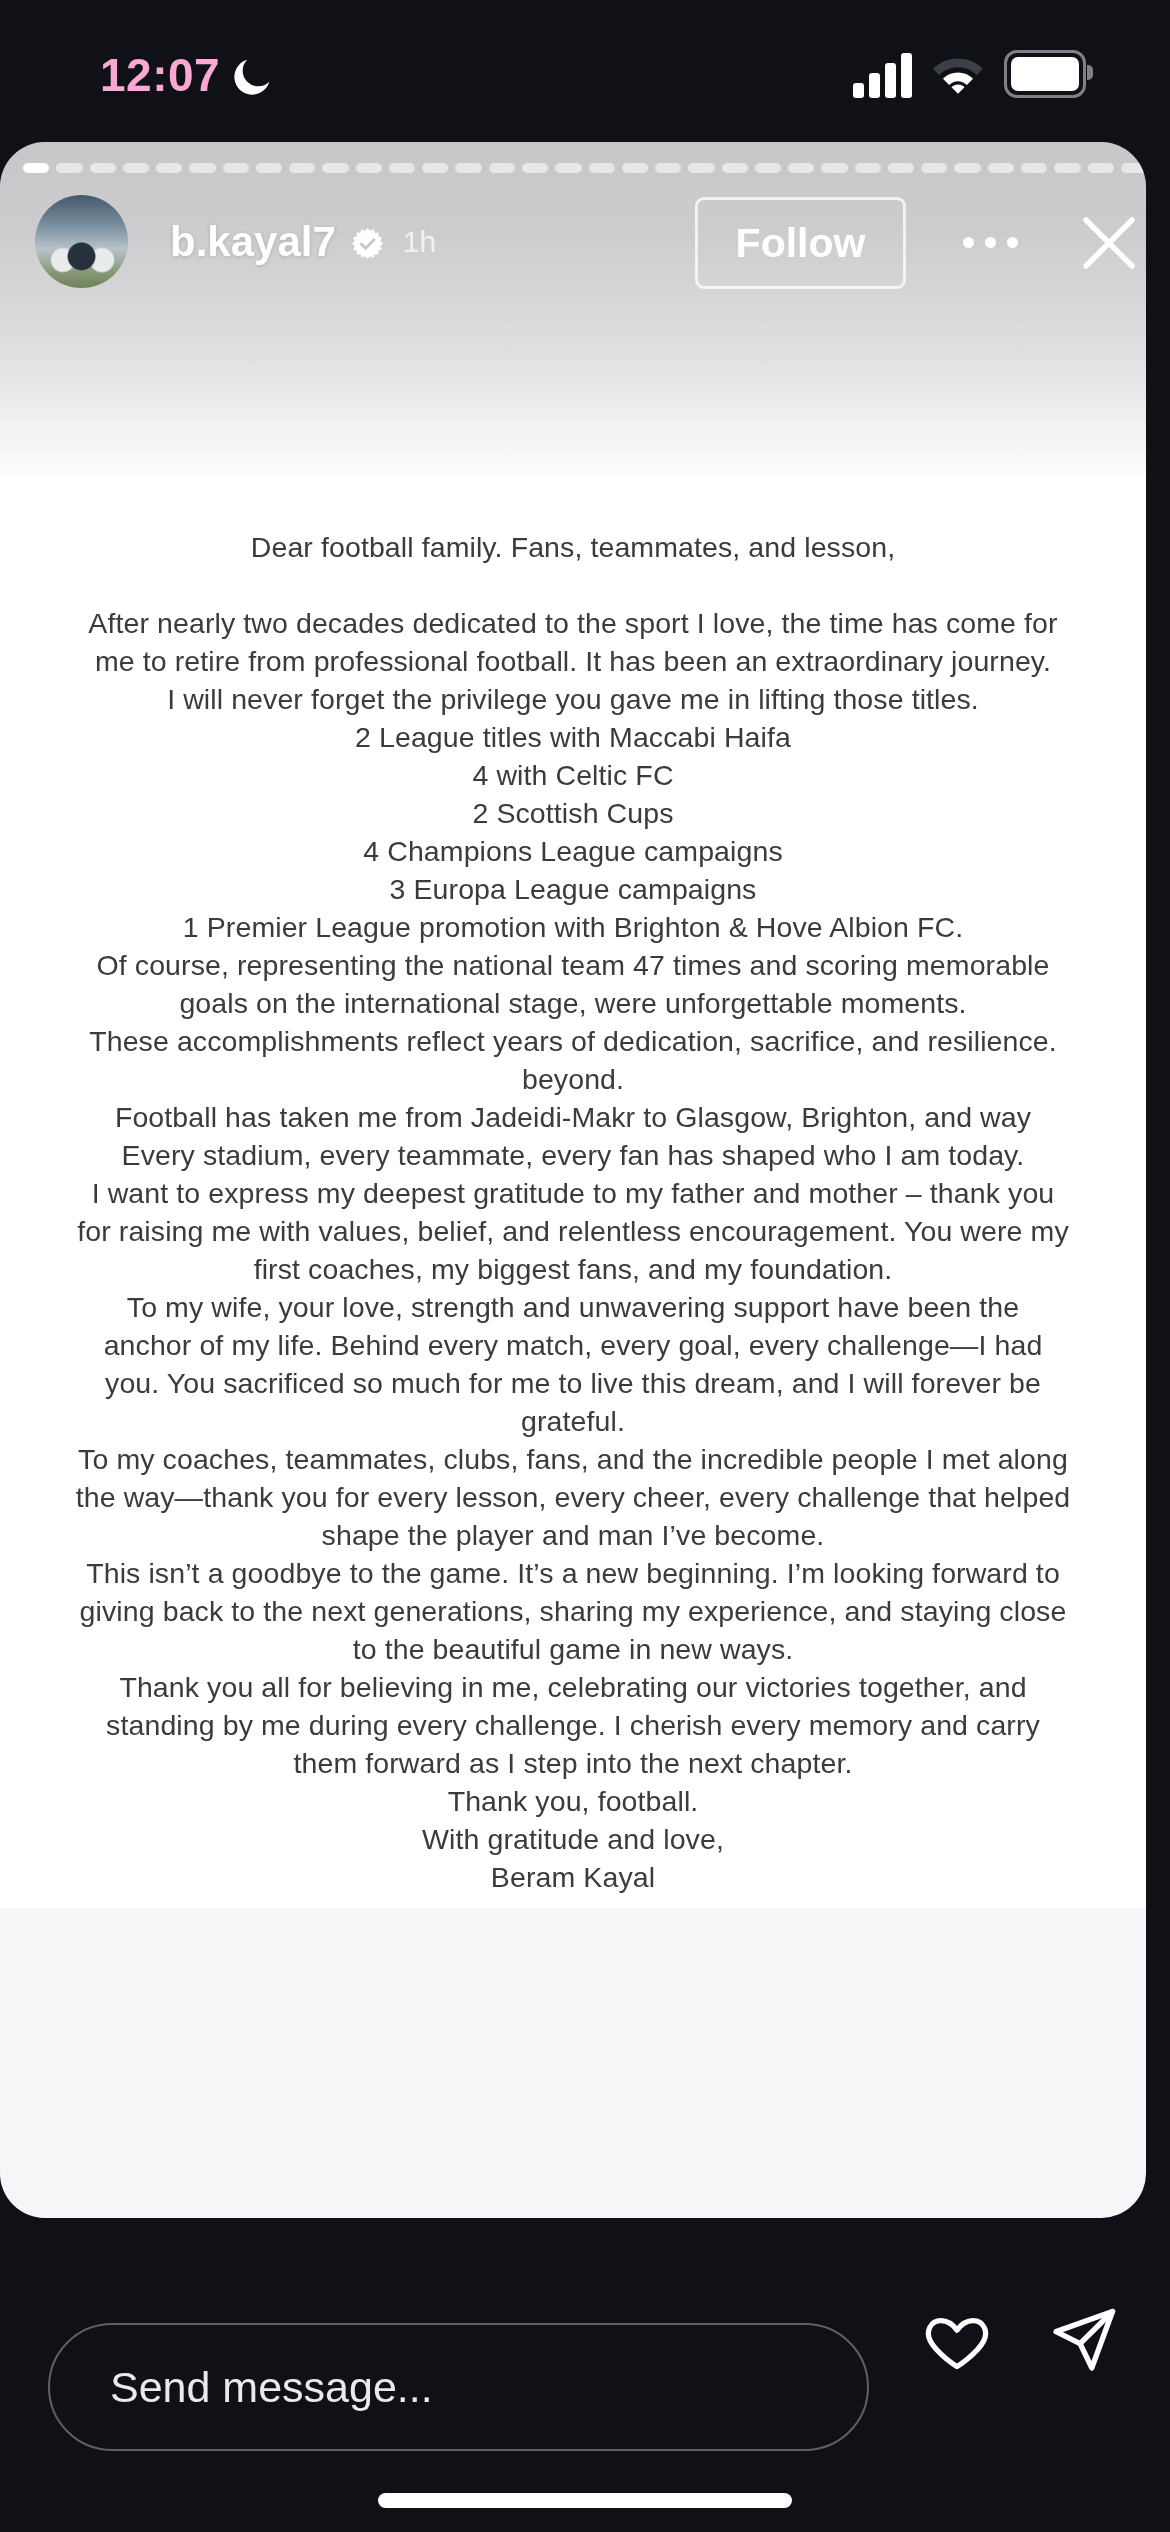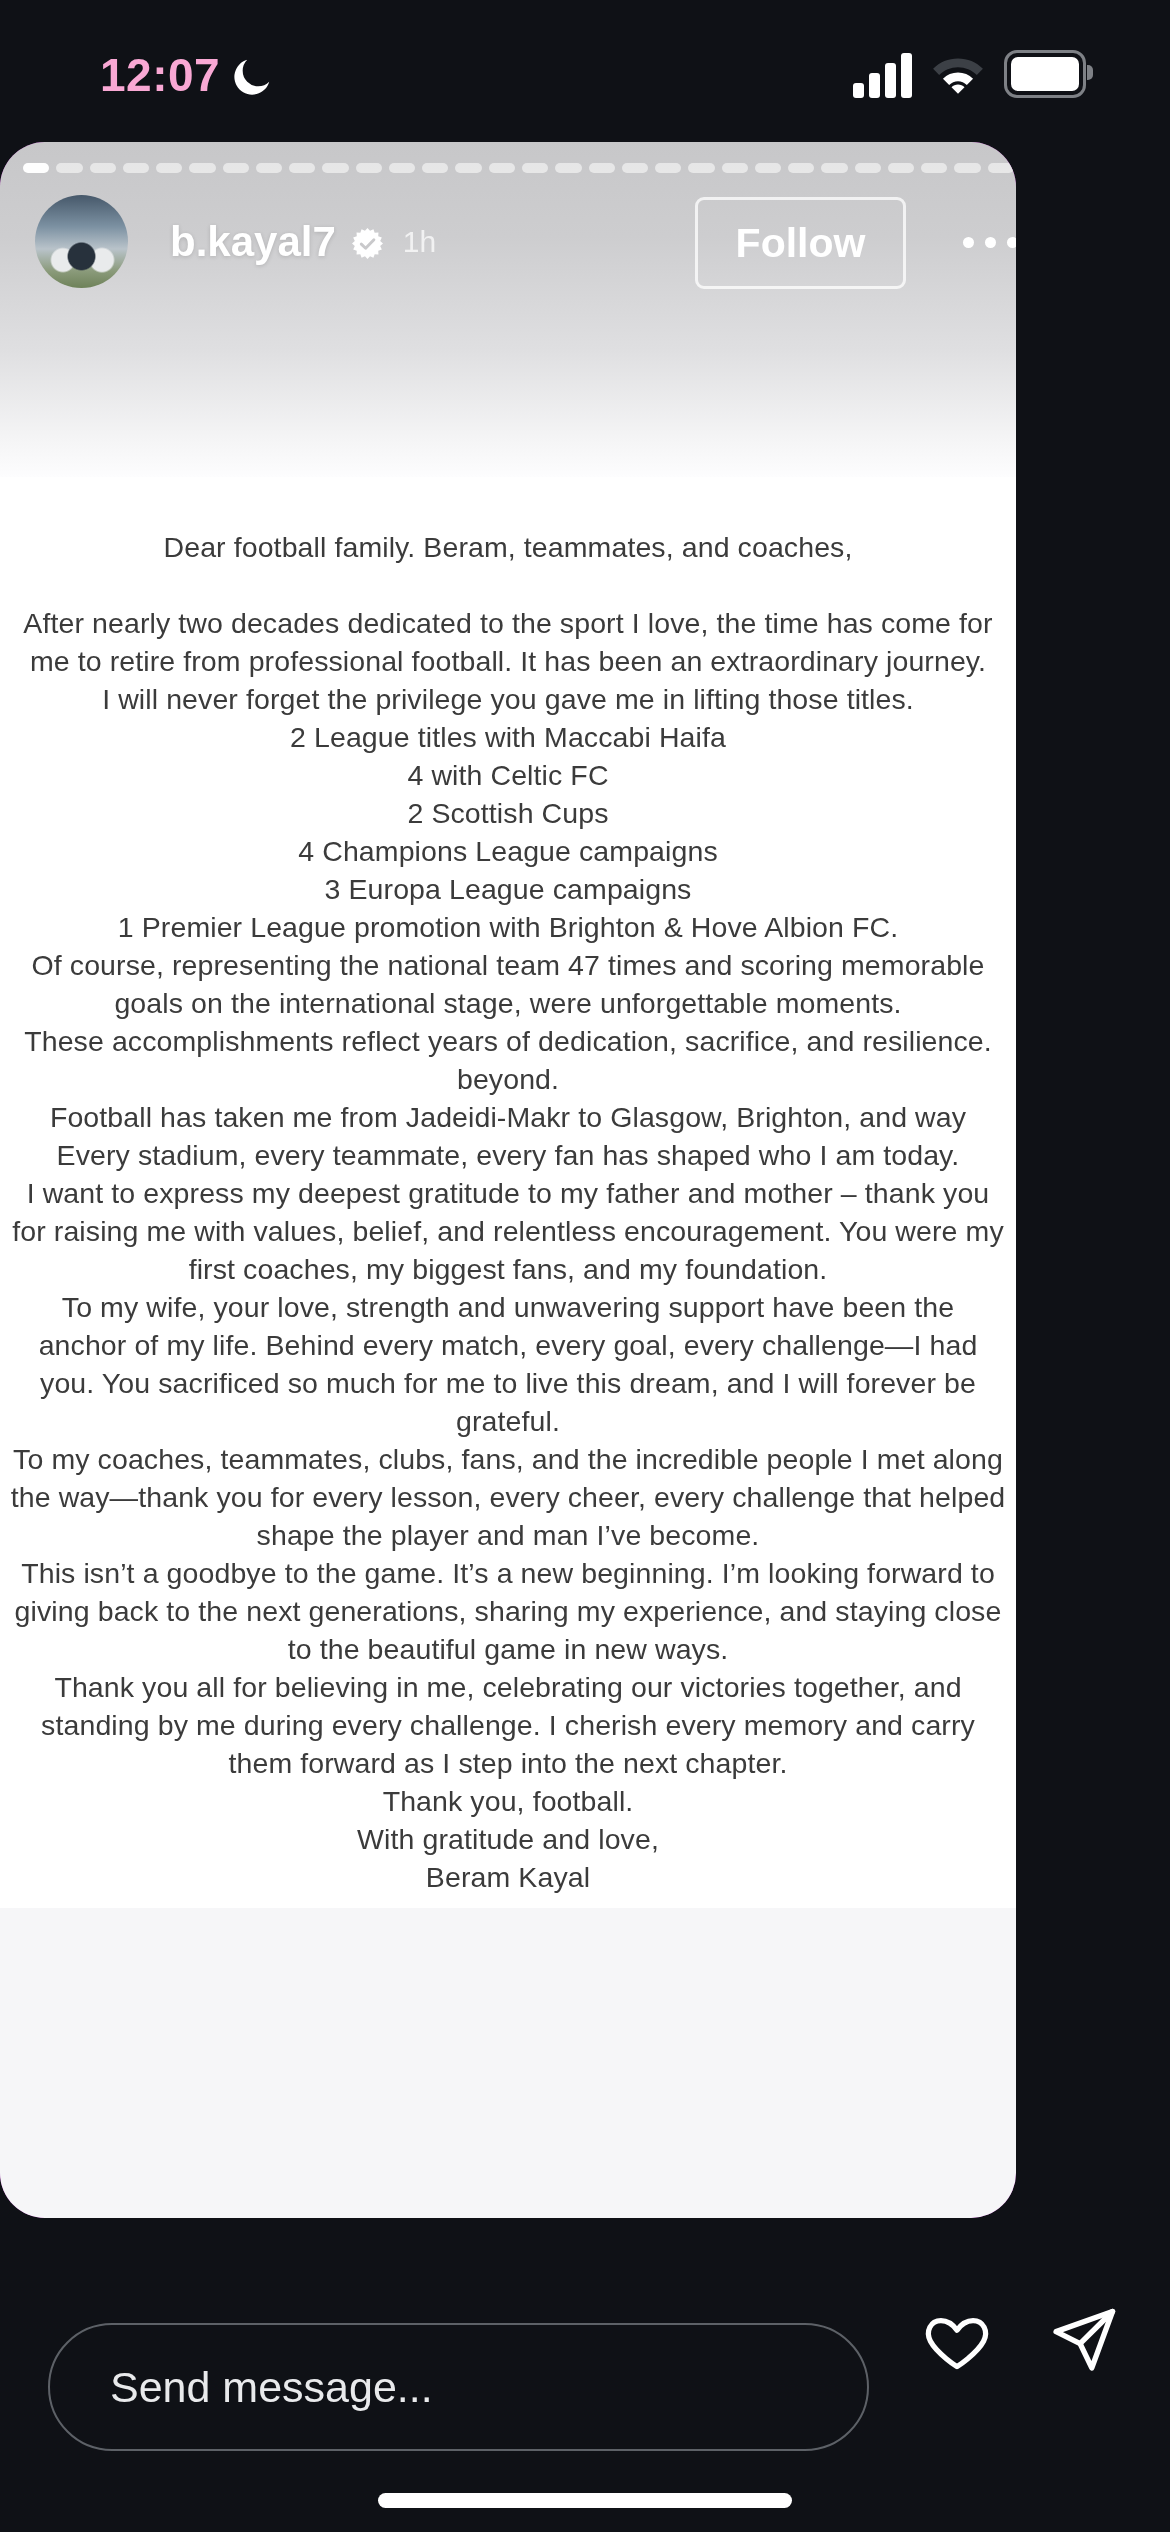--- a/index.html
+++ b/index.html
@@ -19,21 +19,21 @@
   .sig{display:flex;align-items:flex-end;gap:5px;height:46px;padding-bottom:2px;}
   .sig i{display:block;width:11px;background:#fff;border-radius:3px;}
   .sig i:nth-child(1){height:15px}.sig i:nth-child(2){height:25px}
   .sig i:nth-child(3){height:35px}.sig i:nth-child(4){height:45px}
   .wifi{width:58px;height:46px;margin-bottom:0;}
   .batt{position:relative;width:76px;height:42px;border:3px solid #7e8186;border-radius:13px;margin-bottom:2px;}
   .batt .fill{position:absolute;inset:4px;background:#fff;border-radius:7px;}
   .batt .tip{position:absolute;right:-10px;top:12px;width:6px;height:15px;background:#7e8186;border-radius:0 5px 5px 0;}
   
   .card{
-    position:absolute;left:0;top:142px;width:1016px;height:2076px;
+    position:absolute;left:0;top:142px;width:1146px;height:2076px;
     border-radius:45px;overflow:hidden;background:#a21caf;
   }
   .card-top{
     position:absolute;left:0;top:0;width:100%;height:335px;
     background:linear-gradient(180deg,#c7c7c9 0%,#cdcdcf 28%,#dfdfe1 62%,#f4f4f5 88%,#fdfdfe 100%);
   }
   .card-letter{position:absolute;left:0;top:335px;width:100%;height:1431px;background:#ffffff;padding-top:51px;box-sizing:border-box;}
   .card-bottom{position:absolute;left:0;top:1766px;width:100%;height:310px;background:#f6f6f8;}
   
   .progress{position:absolute;left:23px;top:21px;width:1124px;display:flex;gap:7px;}
@@ -170,21 +170,21 @@
           <i></i>
         </div>
 
       <svg class="close-x" viewBox="0 0 62 62">
         <line x1="8" y1="8" x2="54" y2="54" stroke="#fff" stroke-width="5.5" stroke-linecap="round"></line>
         <line x1="54" y1="8" x2="8" y2="54" stroke="#fff" stroke-width="5.5" stroke-linecap="round"></line>
       </svg>
     </div>
 
     <div class="card-letter">
-        <div class="letter-line">Dear football family. Beram, teammates, and coaches,</div>
+        <div class="letter-line">Dear football family. Fans, teammates, and lesson,</div>
         <div class="letter-line"></div>
         <div class="letter-line">After nearly two decades dedicated to the sport I love, the time has come for</div>
         <div class="letter-line">me to retire from professional football. It has been an extraordinary journey.</div>
         <div class="letter-line">I will never forget the privilege you gave me in lifting those titles.</div>
         <div class="letter-line">2 League titles with Maccabi Haifa</div>
         <div class="letter-line">4 with Celtic FC</div>
         <div class="letter-line">2 Scottish Cups</div>
         <div class="letter-line">4 Champions League campaigns</div>
         <div class="letter-line">3 Europa League campaigns</div>
         <div class="letter-line">1 Premier League promotion with Brighton &amp; Hove Albion FC.</div>

